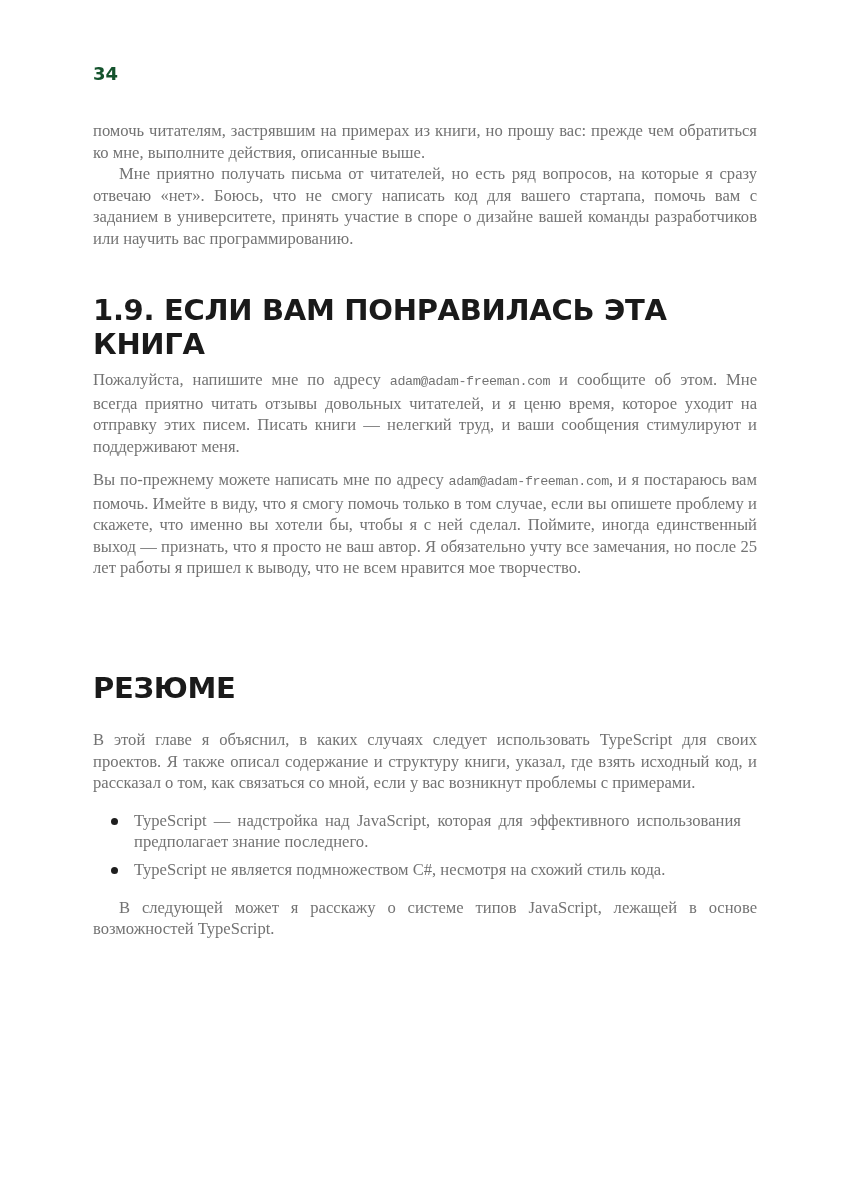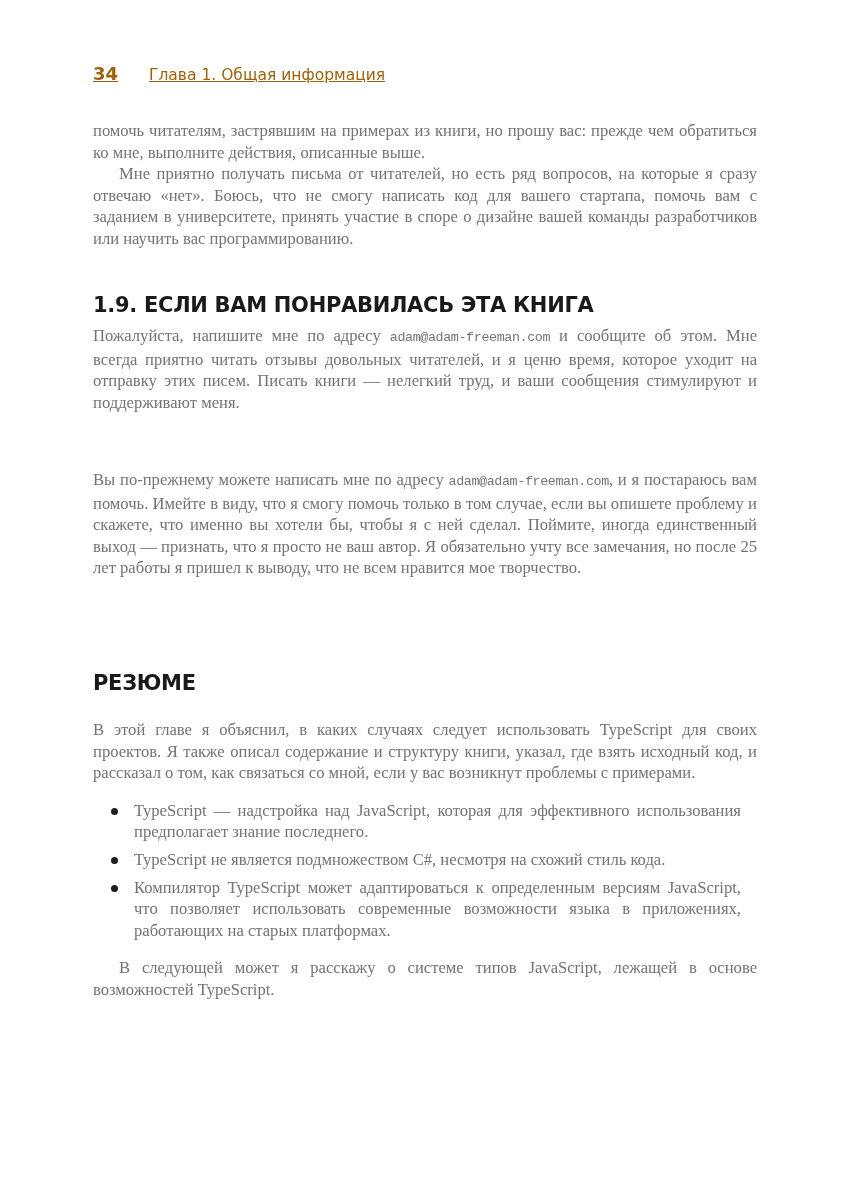--- a/index.html
+++ b/index.html
@@ -3,48 +3,47 @@
   <meta charset="utf-8">
   <style>
     html, body { margin: 0; padding: 0; }
     body {
       width: 849px; height: 1200px; background: #ffffff; color: #1e1e1e;
       position: relative; overflow: hidden;
     }
     .page { position: absolute; left: 93px; top: 0; width: 664px; }
     .running-head {
       position: absolute; top: 63px; left: 0;
-      font-family: "DejaVu Sans", sans-serif; font-size: 15.5px; color: #a16207;
-      display: flex; align-items: flex-end; text-decoration: underline;
+      font-family: "DejaVu Sans", sans-serif; font-size: 15.5px; color: #14532d;
+      display: flex; align-items: center;
     }
     .page-num { font-weight: bold; font-size: 18px; width: 56px; }
     .body-text {
       font-family: "Liberation Serif", serif; font-size: 16.6px; line-height: 21.6px;
       color: #737373; text-align: justify; margin: 0;
     }
     .indent { text-indent: 26px; }
     .email { font-family: Liberation Mono, monospace; font-size: 13.4px; letter-spacing: -0.4px; }
     h2 {
-      font-family: "DejaVu Sans", sans-serif; font-weight: bold; font-size: 21px;
+      font-family: "DejaVu Sans", sans-serif; font-weight: bold; font-size: 29px;
       color: #1a1a1a; margin: 0; letter-spacing: -0.3px;
     }
     .block { position: absolute; left: 0; width: 664px; }
     ul.bullets { list-style: none; padding: 0; margin: 16px; }
     ul.bullets li { position: relative; padding-left: 25px; margin-bottom: 6px; }
     ul.bullets li .dot {
       position: absolute; left: 2px; top: 8px; width: 7px; height: 7px; border-radius: 50%; background: #1e1e1e;
     }
   </style>
 </head>
 <body>
 
 <div class="page">
   <div class="running-head">
     <span class="page-num">34</span>
-    <span>Глава 1. Общая информация</span>
   </div>
 
   <div class="block" style="top:120px;">
     <p class="body-text">помочь читателям, застрявшим на примерах из книги, но прошу вас: прежде чем обратиться ко мне, выполните действия, описанные выше.</p>
     <p class="body-text indent">Мне приятно получать письма от читателей, но есть ряд вопросов, на которые я сразу отвечаю «нет». Боюсь, что не смогу написать код для вашего стартапа, помочь вам с заданием в университете, принять участие в споре о дизайне вашей команды разработчиков или научить вас программированию.</p>
   </div>
 
   <div class="block" style="top:293px;">
     <h2>1.9. ЕСЛИ ВАМ ПОНРАВИЛАСЬ ЭТА КНИГА</h2>
     <p class="body-text" style="margin-top:8px;"><span>Пожалуйста, напишите мне по адресу </span><span class="email">adam@adam-freeman.com</span><span> и сообщите об этом. Мне всегда приятно читать отзывы довольных читателей, и я ценю время, которое уходит на отправку этих писем. Писать книги — нелегкий труд, и ваши сообщения стимулируют и поддерживают меня.</span></p>
@@ -53,17 +52,16 @@
   <div class="block" style="top:461px;">
     <p class="body-text" style="margin-top:8px;"><span>Вы по-прежнему можете написать мне по адресу </span><span class="email">adam@adam-freeman.com</span><span>, и я постараюсь вам помочь. Имейте в виду, что я смогу помочь только в том случае, если вы опишете проблему и скажете, что именно вы хотели бы, чтобы я с ней сделал. Поймите, иногда единственный выход — признать, что я просто не ваш автор. Я обязательно учту все замечания, но после 25 лет работы я пришел к выводу, что не всем нравится мое творчество.</span></p>
   </div>
 
   <div class="block" style="top:671px;">
     <h2>РЕЗЮМЕ</h2>
     <p class="body-text" style="margin-top:24px; margin-bottom:8px;">В этой главе я объяснил, в каких случаях следует использовать TypeScript для своих проектов. Я также описал содержание и структуру книги, указал, где взять исходный код, и рассказал о том, как связаться со мной, если у вас возникнут проблемы с примерами.</p>
     <ul class="bullets body-text">
       <li><span class="dot"></span><span>TypeScript — надстройка над JavaScript, которая для эффективного использования предполагает знание последнего.</span></li>
       <li><span class="dot"></span><span>TypeScript не является подмножеством C#, несмотря на схожий стиль кода.</span></li>
-      <li><span class="dot"></span><span>Компилятор TypeScript может адаптироваться к определенным версиям JavaScript, что позволяет использовать современные возможности языка в приложениях, работающих на старых платформах.</span></li>
     </ul>
     <p class="body-text indent" style="margin-top:4px;">В следующей может я расскажу о системе типов JavaScript, лежащей в основе возможностей TypeScript.</p>
   </div>
 </div>
 
 </body></html>

